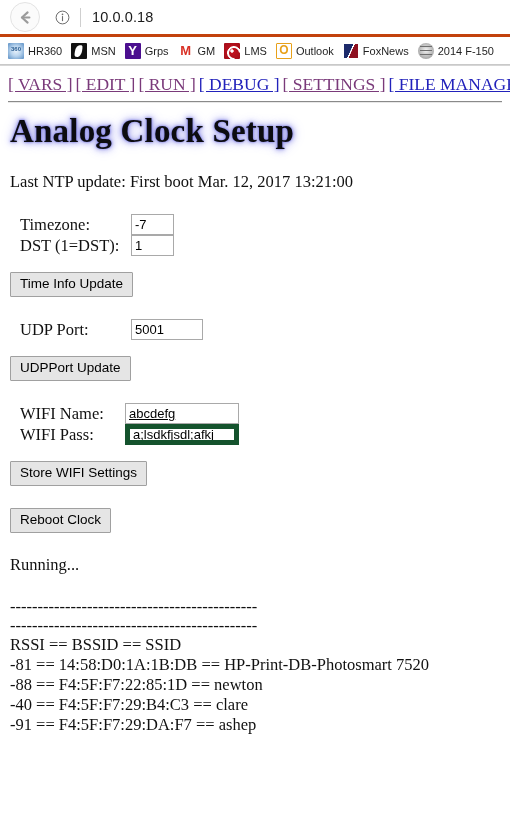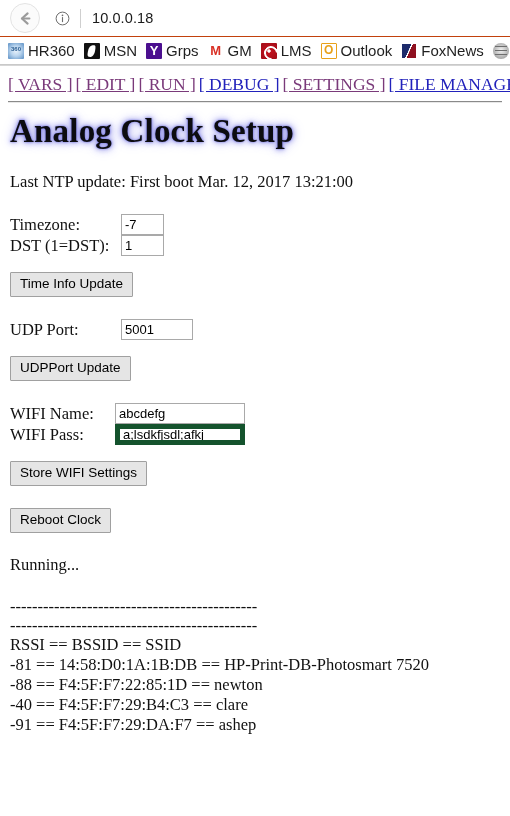--- a/index.html
+++ b/index.html
@@ -19,21 +19,21 @@
     background: #ffffff;
     border-bottom: 1px solid #d6d6d6;
   }
   #toolbar-row {
     height: 37px;
     display: flex;
     align-items: center;
     padding: 0 6px;
     box-sizing: border-box;
     background: #ffffff;
-    border-bottom: 1px solid #c2410c;
+    border-bottom: 3px solid #c2410c;
   }
   #back-button {
     width: 28px;
     height: 28px;
     border-radius: 50%;
     border: 1px solid #e3e3e3;
     background: #fbfbfb;
     display: flex;
     align-items: center;
     justify-content: center;
@@ -88,21 +88,21 @@
     height: 16px;
     margin-right: 4px;
     flex: none;
     display: block;
     border-radius: 1px;
     position: relative;
     overflow: hidden;
   }
   .bm-label {
     font-family: "Liberation Sans", sans-serif;
-    font-size: 15px;
+    font-size: 11px;
     color: #1f1f1f;
   }
   
   .ic-hr360 {
     background: radial-gradient(circle at 50% 50%, #e9f2fb 0%, #b9d4ee 45%, #5b8fc4 100%);
   }
   .ic-hr360::after {
     content: "360";
     position: absolute;
     left: 0; right: 0; top: 3px;
@@ -242,21 +242,21 @@
     color: #111111;
     line-height: 20px;
     margin: 0 0 0 2px;
   }
   .block-gap-lg { height: 22px; }
   .block-gap-md { height: 16px; }
 
   .field-row {
     display: flex;
     align-items: flex-end;
-    margin-left: 2px;
+    margin-left: 12px;
     height: 21px;
   }
   .field-label {
     font-size: 16.5px;
     color: #111111;
     white-space: nowrap;
   }
   .lbl-w-tz { width: 111px; }
   .lbl-w-udp { width: 111px; }
   .lbl-w-wifi { width: 105px; }
@@ -268,21 +268,21 @@
     background: #ffffff;
     border: 1px solid #a9a9a9;
     box-sizing: border-box;
     padding: 1px 2px 1px 3px;
     height: 21px;
     outline: none;
     border-radius: 0;
   }
   input.w-small { width: 43px; }
   input.w-port  { width: 72px; }
-  input.w-wifi  { width: 130px; }
+  input.w-wifi  { width: 114px; text-decoration: underline; }
   input.focused { border: 5px solid #14532d; }
 
   button.btn {
     font-family: "Liberation Sans", sans-serif;
     font-size: 13.5px;
     color: #000000;
     background: #e5e5e5;
     border: 1px solid #a0a0a0;
     border-radius: 1px;
     padding: 3px 9px 4px 9px;

